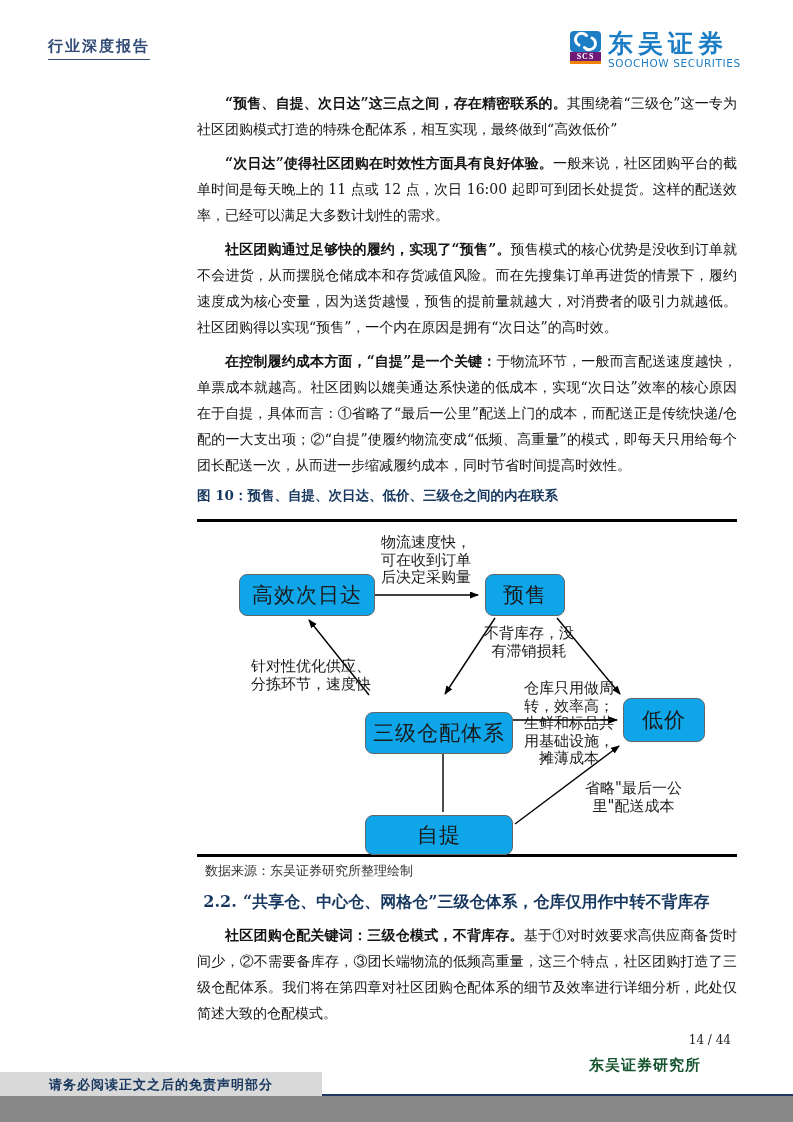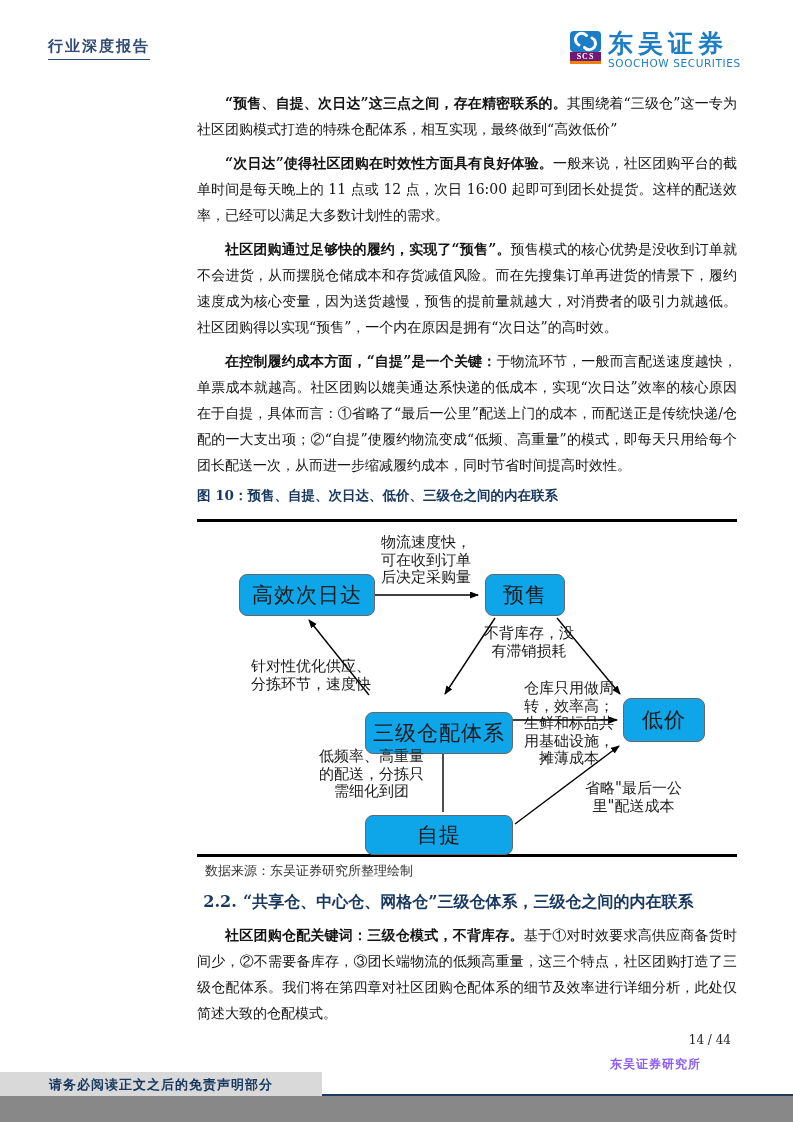--- a/index.html
+++ b/index.html
@@ -62,21 +62,21 @@
   
   .section-heading {
     display:flex; margin:10px 0 8px 0; color:#17375e; font-weight:bold; font-size:16px; line-height:24px;text-align:center;
   }
   .section-heading .sec-num { width:46px; flex:none; }
   
   .page-num {
     position:absolute; right:62px; top:1033px; font-size:12px; color:#222;
   }
   .institute {
-    position:absolute; right:92px; top:1056px; font-size:12px; font-weight:bold; color:#8b5cf6; letter-spacing:1px;
+    position:absolute; right:92px; top:1056px; font-size:15px; font-weight:bold; color:#14532d; letter-spacing:1px;
   }
   .disclaimer {
     position:absolute; left:0; top:1072px; width:322px; height:26px; background:#d9d9d9;
     display:flex; align-items:center; justify-content:center;
     font-size:13px; font-weight:bold; color:#17375e; z-index:2; letter-spacing:1px;
   }
   .footer-bar {
     position:absolute; left:0; top:1094px; width:793px; height:28px; background:#1f3864; z-index:1;
   }
 </style>
@@ -142,32 +142,29 @@
 后决定采购量</div>
       <div class="edge-label" style="left:287px; top:103px;">不背库存，没
 有滞销损耗</div>
       <div class="edge-label" style="left:34px;  top:136px;margin-left:20px;">针对性优化供应、
 分拣环节，速度快</div>
       <div class="edge-label" style="left:327px; top:158px;">仓库只用做周
 转，效率高；
 生鲜和标品共
 用基础设施，
 摊薄成本</div>
-      <div class="edge-label" style="left:122px; top:226px;">低频率、高重量
-的配送，分拣只
-需细化到团</div>
       <div class="edge-label" style="left:388px; top:258px;">省略"最后一公
 里"配送成本</div>
     </div>
 
     <div class="fig-source">数据来源：东吴证券研究所整理绘制</div>
 
     <div class="section-heading">
       <span class="sec-num">2.2.</span>
-      <span>“共享仓、中心仓、网格仓”三级仓体系，三级仓之间的内在联系</span>
+      <span>“共享仓、中心仓、网格仓”三级仓体系，仓库仅用作中转不背库存</span>
     </div>
 
     <p class="para"><span class="lead">社区团购仓配关键词：三级仓模式，不背库存。</span><span>基于①对时效要求高供应商备货时间少，②不需要备库存，③团长端物流的低频高重量，这三个特点，社区团购打造了三级仓配体系。我们将在第四章对社区团购仓配体系的细节及效率进行详细分析，此处仅简述大致的仓配模式。</span></p>
 
   </div>
 
   <div class="page-num">14 / 44</div>
   <div class="institute">东吴证券研究所</div>
   <div class="disclaimer">请务必阅读正文之后的免责声明部分</div>
   <div class="footer-bar"></div>

